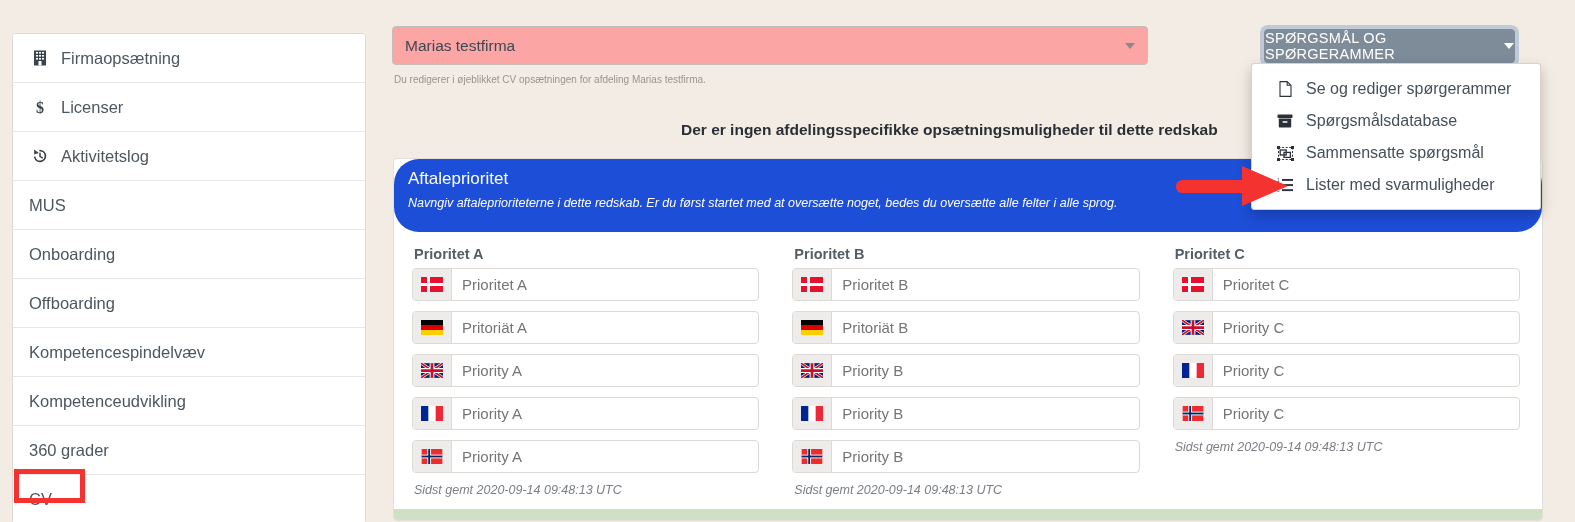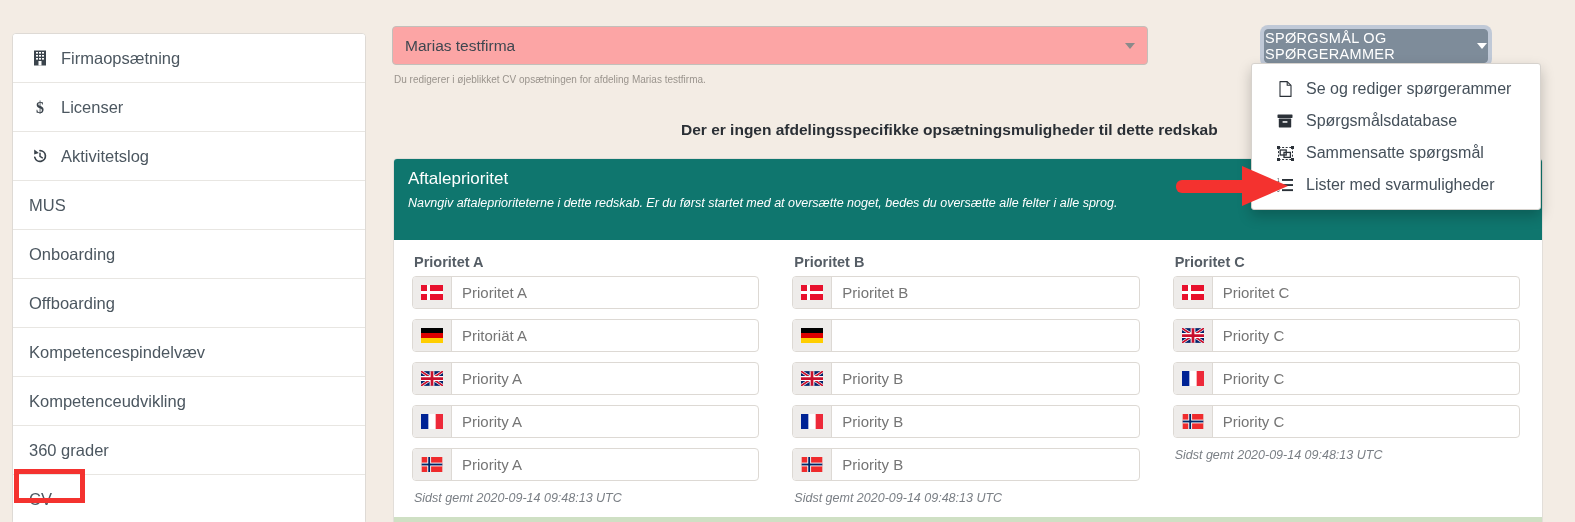--- a/index.html
+++ b/index.html
@@ -87,21 +87,21 @@
     top: 74px;
     font-size: 10px;
     color: #9a948d;
   }
 
   
   .dd-button {
     position: absolute;
     left: 1264px;
     top: 29px;
-    width: 224px;
+    width: 251px;
     height: 34px;
     background: #7e8c9a;
     border: 1px solid #7e8c9a;
     border-radius: 4px;
     box-shadow: 0 0 0 4px rgba(130,160,200,0.45);
     color: #ffffff;
     font-size: 14.5px;
     letter-spacing: .3px;
     display: flex;
     align-items: center;
@@ -166,22 +166,23 @@
     left: 393px;
     top: 158px;
     width: 1150px;
     background: #ffffff;
     border: 1px solid #e2ded9;
     border-radius: 4px;
     overflow: hidden;
     box-sizing: border-box;
   }
   .panel-head {
-    background: #0f766e;
-    padding: 10px 14px 30px 14px;
+    background: #1d4ed8;
+    padding: 10px 14px 22px 14px;
+    border-radius: 25px;
   }
   .panel-title {
     color: #ffffff;
     font-size: 17px;
     margin-bottom: 7px;
   }
   .panel-sub {
     color: #ffffff;
     font-size: 12.5px;
     font-style: italic;
@@ -482,20 +483,21 @@
             <input class="field-text" type="text" placeholder="Prioritet B" style="border: none; outline: none; background: transparent; font-family: &quot;Liberation Sans&quot;, sans-serif;">
           </div>
           <div class="input-row">
             <span class="flag-cell">
               <svg class="flag" viewBox="0 0 22 15">
                 <rect width="22" height="5" y="0" fill="#000"></rect>
                 <rect width="22" height="5" y="5" fill="#dd0000"></rect>
                 <rect width="22" height="5" y="10" fill="#ffce00"></rect>
               </svg>
             </span>
+            <input class="field-text" type="text" placeholder="Pritoriät B" style="border: none; outline: none; background: transparent; font-family: &quot;Liberation Sans&quot;, sans-serif;">
           </div>
           <div class="input-row">
             <span class="flag-cell">
               <svg class="flag" viewBox="0 0 60 40">
                 <rect width="60" height="40" fill="#012169"></rect>
                 <path d="M0,0 60,40 M60,0 0,40" stroke="#fff" stroke-width="8"></path>
                 <path d="M0,0 60,40 M60,0 0,40" stroke="#C8102E" stroke-width="4.5"></path>
                 <path d="M30,0 V40 M0,20 H60" stroke="#fff" stroke-width="13"></path>
                 <path d="M30,0 V40 M0,20 H60" stroke="#C8102E" stroke-width="7.5"></path>
               </svg>

